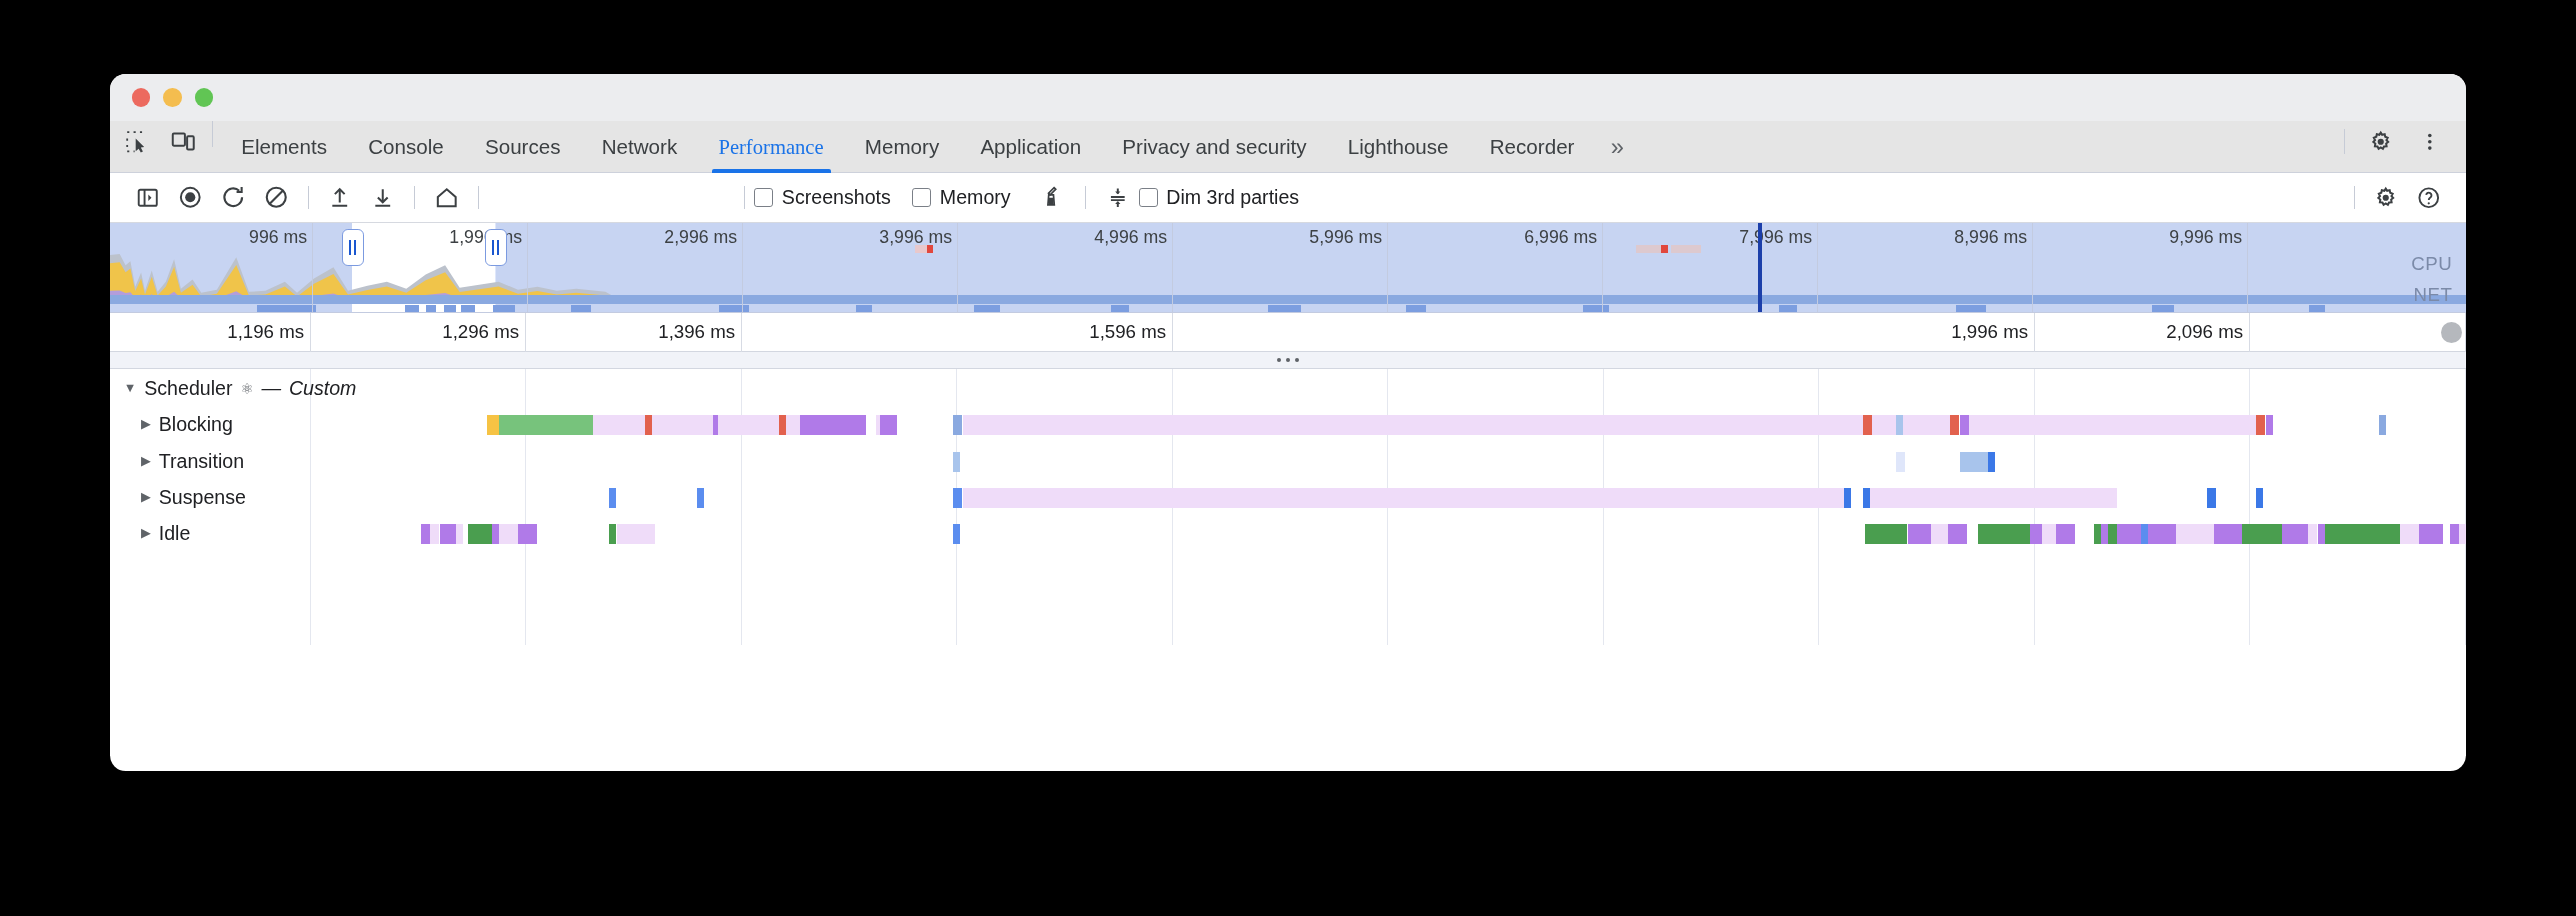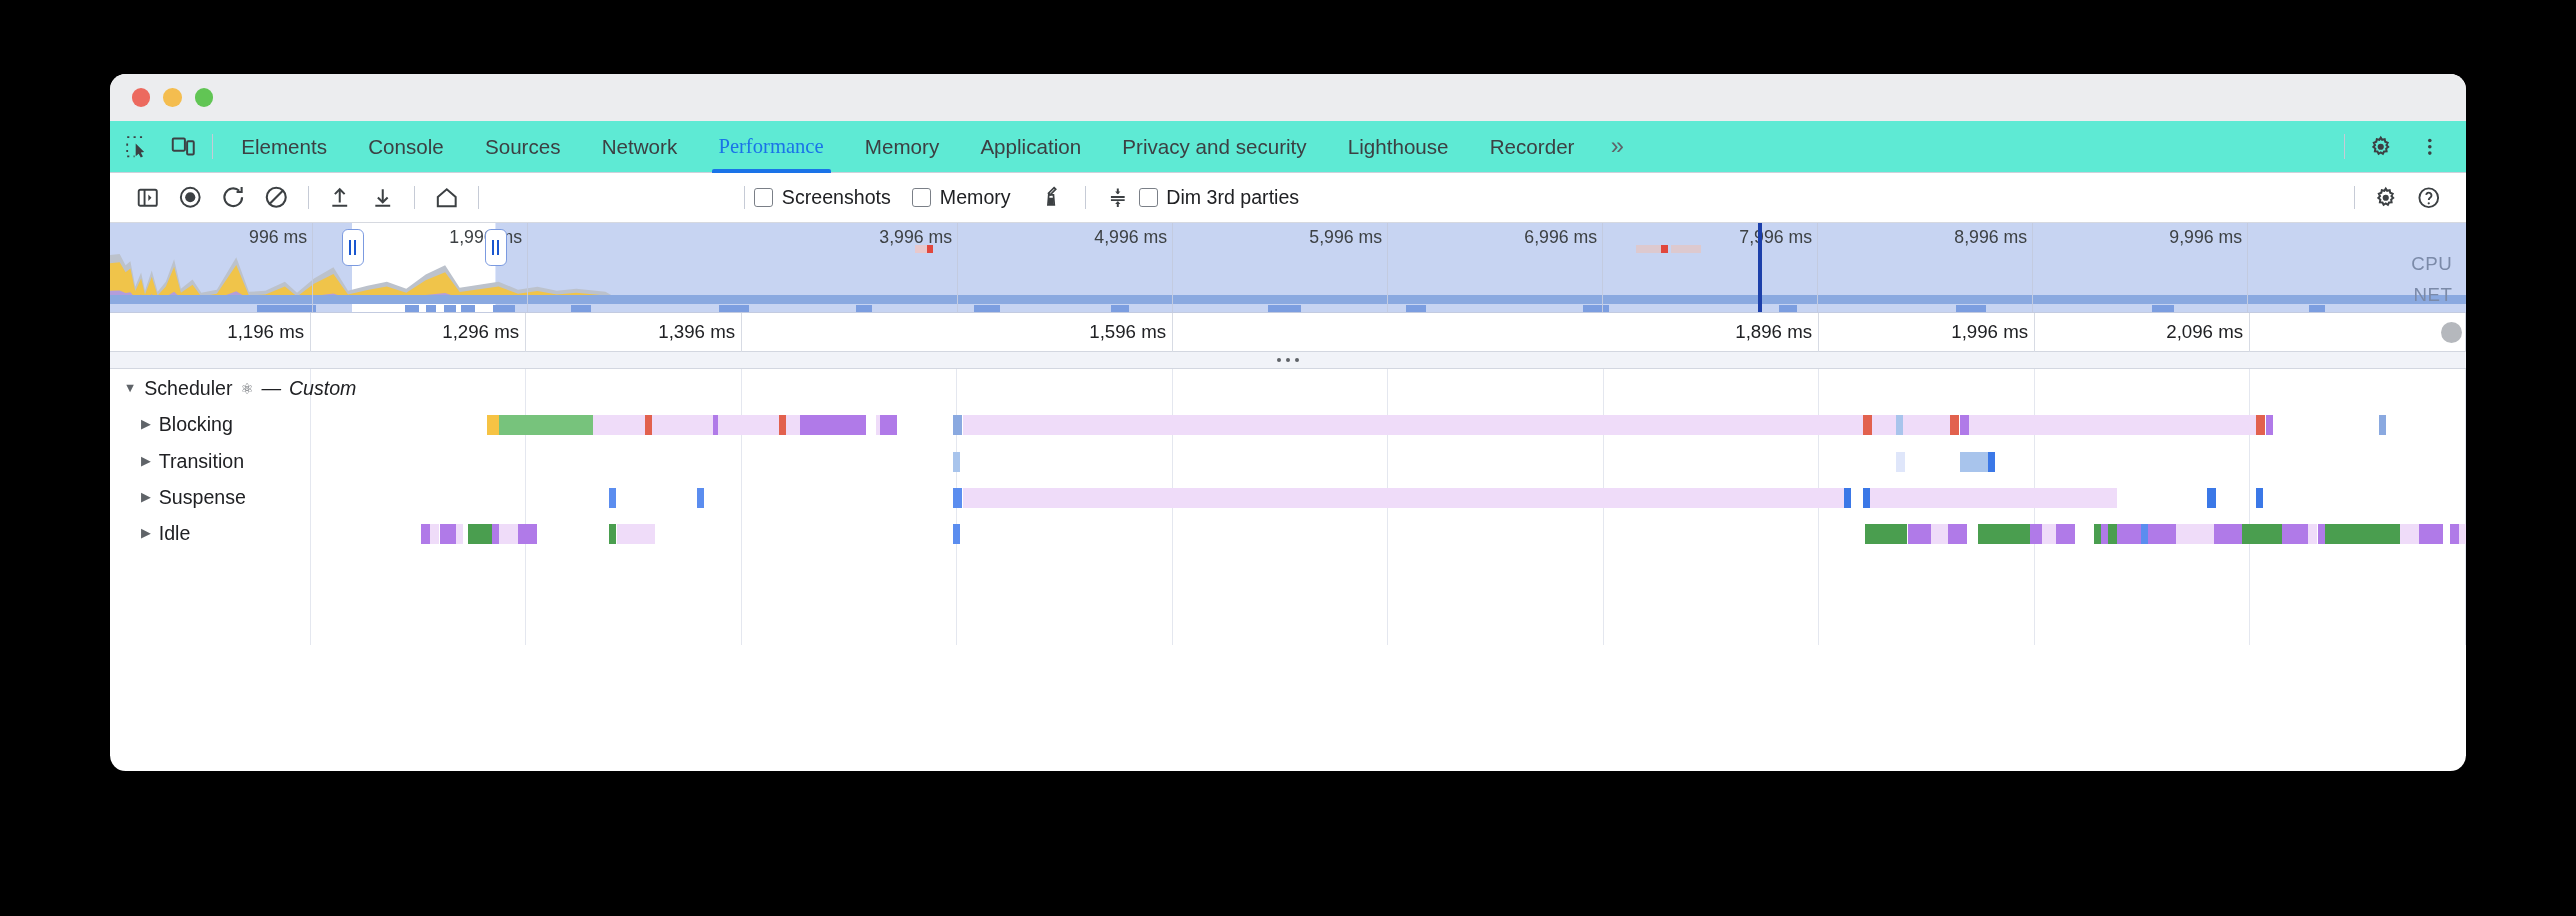--- a/index.html
+++ b/index.html
@@ -23,22 +23,22 @@
     height: 47px; background: #ecedef;
     display: flex; align-items: center; padding-left: 21.6px; gap: 12.8px;
   }
   .dot { width: 18.7px; height: 18.7px; border-radius: 50%; }
   .dot.red { background: #ec6a5f; }
   .dot.yellow { background: #f4bd4f; }
   .dot.green { background: #61c554; }
 
   
   .tabbar {
-    height: 52px; background: #5eead4;
-    display: flex; align-items: center;
+    height: 52px; background: #e5e5e5;
+    display: flex; align-items: flex-start;
     border-bottom: 1px solid #cdd1db;
     position: relative;
   }
   .tb-icon {
     width: 41px; height: 41px; margin-left: 5.9px;
     display: flex; align-items: center; justify-content: center;
     color: #3c4043; border-radius: 3.9px; flex: 0 0 auto;
   }
   .tb-sep {
     width: 1px; height: 25.5px; background: #c6cbd6; margin: 0 7.9px; flex: 0 0 auto;
@@ -367,20 +367,23 @@
         <div class="net-chip" style="left: 2199px; width: 15.7px;"></div>
       </div>
 
     <div id="ov-ticks" class="ov-ruler">
         <div class="ov-tick" style="left: 0px; width: 203px;">
           <span>996 ms</span>
         </div>
         <div class="ov-tick" style="left: 0px; width: 418px;">
           <span>1,996 ms</span>
         </div>
+        <div class="ov-tick" style="left: 0px; width: 633px;">
+          <span>2,996 ms</span>
+        </div>
         <div class="ov-tick" style="left: 0px; width: 848px;">
           <span>3,996 ms</span>
         </div>
         <div class="ov-tick" style="left: 0px; width: 1063px;">
           <span>4,996 ms</span>
         </div>
         <div class="ov-tick" style="left: 0px; width: 1278px;">
           <span>5,996 ms</span>
         </div>
         <div class="ov-tick" style="left: 0px; width: 1493px;">
@@ -420,23 +423,20 @@
 
   <div class="ruler" id="ruler">
       <div class="r-tick" style="left: 0px; width: 2356px;">
         <span>2</span>
       </div>
       <div class="r-tick" style="left: 0px; width: 2140px;">
         <span>2,096 ms</span>
       </div>
       <div class="r-tick" style="left: 0px; width: 1925px;">
         <span>1,996 ms</span>
-      </div>
-      <div class="r-tick" style="left: 0px; width: 1709px;">
-        <span>1,896 ms</span>
       </div>
       <div class="r-tick" style="left: 0px; width: 1063px;">
         <span>1,596 ms</span>
       </div>
       <div class="r-tick" style="left: 0px; width: 632px;">
         <span>1,396 ms</span>
       </div>
       <div class="r-tick" style="left: 0px; width: 416px;">
         <span>1,296 ms</span>
       </div>

